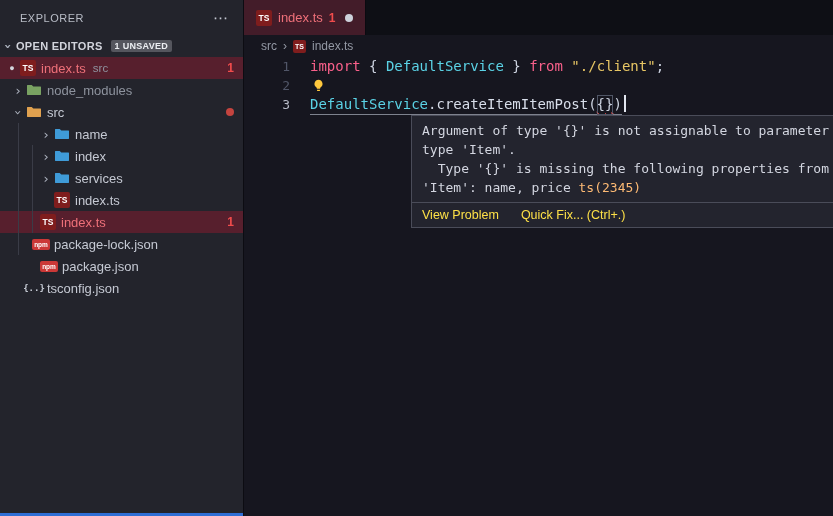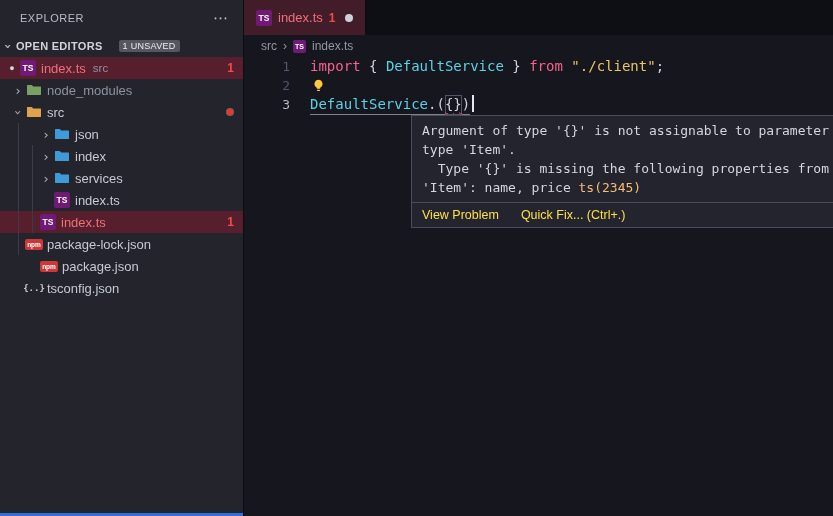--- a/index.html
+++ b/index.html
@@ -4,35 +4,35 @@
 <style>
   *{box-sizing:border-box;margin:0;padding:0}
   html,body{width:833px;height:516px;overflow:hidden;background:#16161f;font-family:"Liberation Sans",sans-serif}
   body{position:relative;color:#c9ccd6}
 
   
   .sidebar{position:absolute;left:0;top:0;width:243px;height:516px;background:#23242c}
   .sb-header{height:35px;display:flex;align-items:center;padding:0 14px 0 20px;font-size:11px;letter-spacing:.5px;color:#b8bcc6}
   .sb-header .more{margin-left:auto;font-size:15px;color:#c4c8d2;cursor:pointer;letter-spacing:1px}
   .sect-header{height:22px;display:flex;align-items:center;font-size:11px;font-weight:bold;color:#d2d4dc;cursor:pointer;letter-spacing:.3px}
-  .pill{background:#55565e;color:#eceef2;font-size:9px;font-weight:normal;padding:1px 4px;border-radius:2px;margin-left:16px}
+  .pill{background:#55565e;color:#eceef2;font-size:9px;font-weight:bold;padding:1px 4px;border-radius:2px;margin-left:8px}
   .chev{display:inline-block;width:16px;flex:none;text-align:center;font-size:13px;color:#aeb4c0;font-family:"DejaVu Sans",sans-serif}
   .chev.expanded{transform:rotate(90deg)}
   .trow{height:22px;display:flex;align-items:center;font-size:13px;color:#c5c9d3;cursor:pointer;padding-right:9px;white-space:nowrap}
   .trow.sel{background:#571f2d}
   .trow .lbl{margin-left:5px}
   .lbl.dim{color:#8e939e}
   .err-name{color:#ee7079}
   .detail{margin-left:7px;font-size:11.5px;color:#8f93a0}
   .num-badge{margin-left:auto;color:#f14c4c;font-size:12px;font-weight:bold;flex:none}
   .tab .num-badge{margin-left:0}
   .err-dot{margin-left:auto;width:8px;height:8px;border-radius:50%;background:#c4443f;flex:none}
   .mod-dot{width:16px;text-align:center;color:#d2d6de;font-size:9px;flex:none}
   .ic{width:16px;height:16px;flex:none;display:inline-flex;align-items:center;justify-content:center}
-  .ic-ts{background:#701a75;color:#fff;font-size:8.5px;font-weight:bold;border-radius:2px;font-family:"Liberation Sans",sans-serif}
+  .ic-ts{background:#7f1d1d;color:#fff;font-size:8.5px;font-weight:bold;border-radius:2px;font-family:"Liberation Sans",sans-serif}
   .ic-npm{color:#fff;font-size:6.5px;font-weight:bold;font-family:"Liberation Sans",sans-serif}
   .ic-npm i{font-style:normal;background:#cb3837;border-radius:2px;padding:2px 2px;line-height:7px}
   .ic-json{color:#c5cad4;font-size:9px;font-weight:bold;font-family:"DejaVu Sans Mono",monospace}
   .tree{position:relative}
   .guide{position:absolute;width:1px;background:#3a3c47}
   .bottom-accent{position:absolute;left:0;bottom:0;width:243px;height:3px}
 
   
   .editor{position:absolute;left:243px;top:0;width:590px;height:516px;background:#16161f;border-left:1px solid #0c0c12}
   .tabbar{height:35px;background:#0e0f15;display:flex}
@@ -103,21 +103,21 @@
           <path fill="#e0a14f" d="M1.5 3h4.2l1.6 1.6h7.2c.3 0 .5.2.5.5v7.4c0 .3-.2.5-.5.5h-13c-.3 0-.5-.2-.5-.5V3.5c0-.3.2-.5.5-.5z"></path>
         </svg>
         <span class="lbl  ">src</span>
         <span class="err-dot"></span>
       </div>
       <div class="trow" style="padding-left:38px">
         <span class="chev collapsed">›</span>
         <svg class="ic" viewBox="0 0 16 16">
           <path fill="#3f9bd8" d="M1.5 3h4.2l1.6 1.6h7.2c.3 0 .5.2.5.5v7.4c0 .3-.2.5-.5.5h-13c-.3 0-.5-.2-.5-.5V3.5c0-.3.2-.5.5-.5z"></path>
         </svg>
-        <span class="lbl  ">json</span>
+        <span class="lbl  ">name</span>
       </div>
       <div class="trow" style="padding-left:38px">
         <span class="chev collapsed">›</span>
         <svg class="ic" viewBox="0 0 16 16">
           <path fill="#3f9bd8" d="M1.5 3h4.2l1.6 1.6h7.2c.3 0 .5.2.5.5v7.4c0 .3-.2.5-.5.5h-13c-.3 0-.5-.2-.5-.5V3.5c0-.3.2-.5.5-.5z"></path>
         </svg>
         <span class="lbl  ">index</span>
       </div>
       <div class="trow" style="padding-left:38px">
         <span class="chev collapsed">›</span>
@@ -130,21 +130,21 @@
         <span class="chev "></span>
         <span class="ic ic-ts">TS</span>
         <span class="lbl  ">index.ts</span>
       </div>
       <div class="trow sel" style="padding-left:24px">
         <span class="chev "></span>
         <span class="ic ic-ts">TS</span>
         <span class="lbl err-name ">index.ts</span>
         <span class="num-badge">1</span>
       </div>
-      <div class="trow" style="padding-left:10px">
+      <div class="trow" style="padding-left:17px">
         <span class="chev "></span>
         <span class="ic ic-npm">
           <i>npm</i>
         </span>
         <span class="lbl  ">package-lock.json</span>
       </div>
       <div class="trow" style="padding-left:25px">
         <span class="chev "></span>
         <span class="ic ic-npm">
           <i>npm</i>
@@ -186,21 +186,21 @@
         <span class="ccontent"><span class="t-kw">import</span><span class="t-pl"> </span><span class="t-pu">{ </span><span class="t-ty">DefaultService</span><span class="t-pu"> }</span><span class="t-pl"> </span><span class="t-kw">from</span><span class="t-pl"> </span><span class="t-st">"./client"</span><span class="t-pu">;</span></span>
       </div>
       <div class="cline">
         <span class="gutter">2</span>
         <span class="ccontent"><svg class="bulb" width="13" height="13" viewBox="0 0 16 16">
             <path fill="#ffc83d" d="M8 1a5 5 0 0 0-2.8 9.1c.5.4.8 1 .8 1.6v.3h4v-.3c0-.6.3-1.2.8-1.6A5 5 0 0 0 8 1zM6.2 13.2h3.6v.9a.8.8 0 0 1-.8.8H7a.8.8 0 0 1-.8-.8z"></path>
           </svg></span>
       </div>
       <div class="cline active">
         <span class="gutter">3</span>
-        <span class="ccontent"><span class="t-ty t-u">DefaultService</span><span class="t-pu t-u">.</span><span class="t-pu t-u">(</span><span class="t-pu t-err">{}</span><span class="t-pu t-u">)</span><span class="caret"></span></span>
+        <span class="ccontent"><span class="t-ty t-u">DefaultService</span><span class="t-pu t-u">.</span><span class="t-pl t-u">createItemItemPost</span><span class="t-pu t-u">(</span><span class="t-pu t-err">{}</span><span class="t-pu t-u">)</span><span class="caret"></span></span>
       </div>
     </div>
 
   <div class="hover">
     <div id="hover-msg" class="hover-msg">
         <div>Argument of type '{}' is not assignable to parameter of</div>
         <div>type 'Item'.</div>
         <div>  Type '{}' is missing the following properties from type</div>
         <div>'Item': name, price<span class="code-ref"> ts(2345)</span></div>
       </div>

